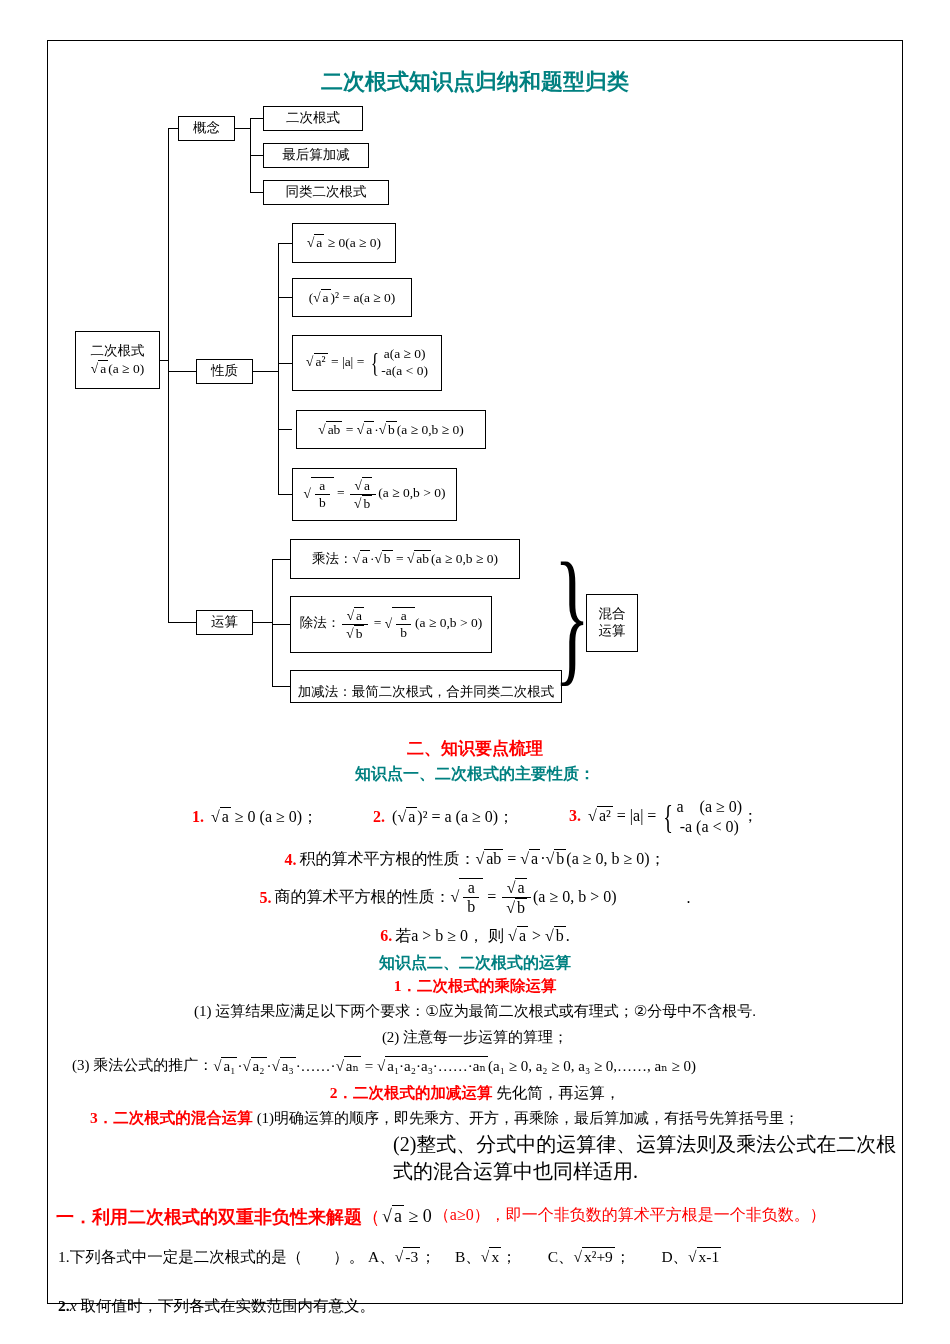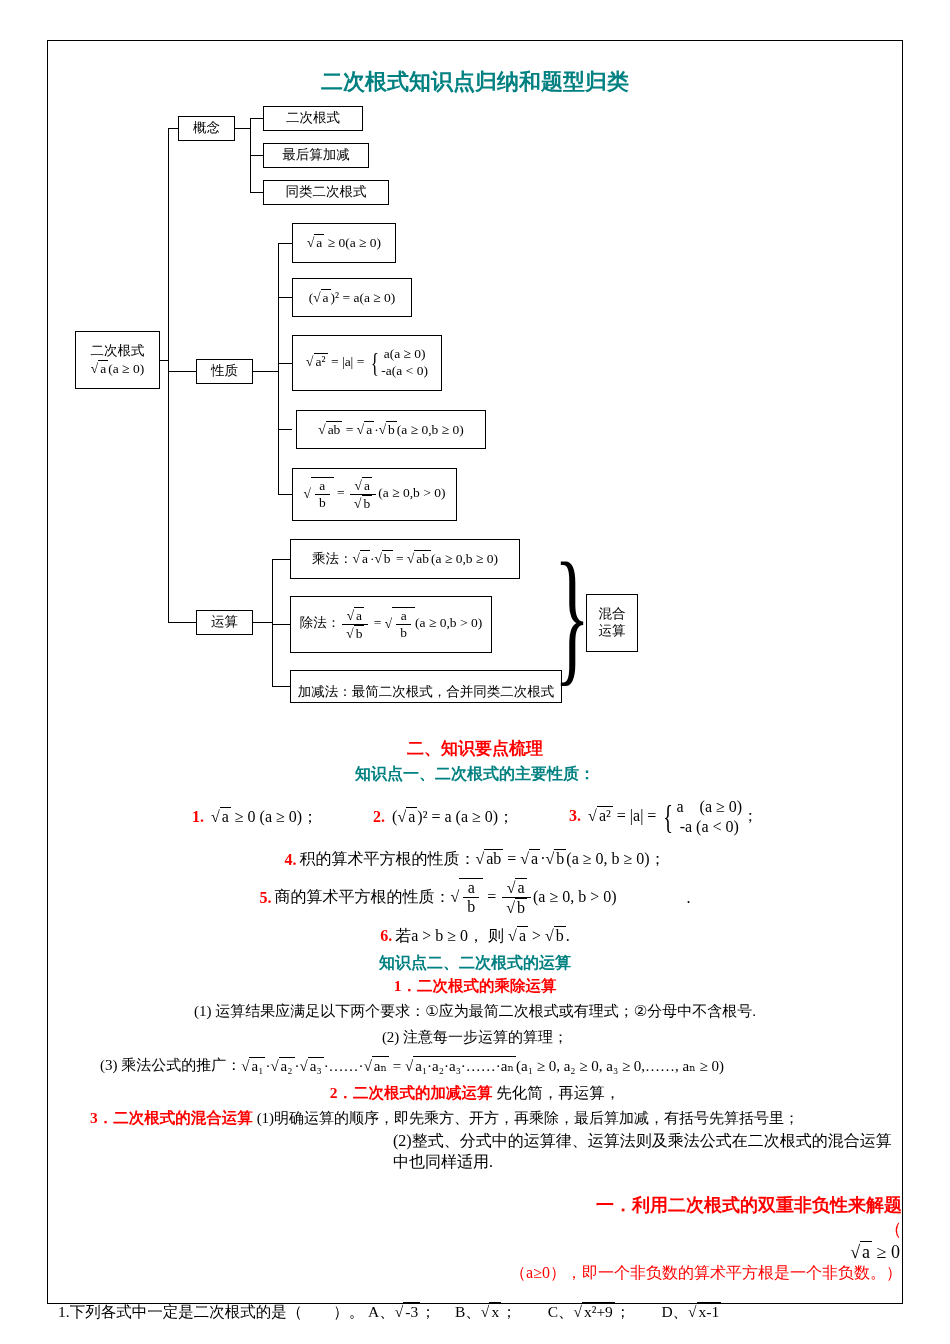--- a/index.html
+++ b/index.html
@@ -44,25 +44,25 @@
   .prow{display:flex;justify-content:center;align-items:center;font-size:16px;}
   .prow .gap{width:55px;}
   .prow1{margin-top:12px;}
   .prow4{margin-top:12px;}
   .prow5{margin-top:8px;}
   .prow6{margin-top:8px;font-size:16px;}
   .itnum{color:#ff0000;font-weight:bold;margin-right:3px;}
   .kp2h{margin-top:6px;font-size:16px;}
   .oph1{margin-top:2px;font-size:15.5px;}
   .bodyline{font-size:15px;margin-top:4px;line-height:1.45;}
-  .p3row{margin:8px 0 0 52px;font-size:15px;display:flex;align-items:flex-end;}
+  .p3row{margin:8px 0 0 24px;font-size:15px;display:flex;align-items:flex-end;}
   .h2row{margin-top:8px;font-size:15.5px;}
   .h3row{margin:4px 0 0 42px;font-size:15.5px;}
-  .p4row{margin:2px 0 4px 345px;font-size:16px;}
-  .topic{margin:20px 0 0 8px;font-size:18px;display:flex;align-items:flex-end;flex-direction:column;}
+  .p4row{margin:2px 0 4px 345px;font-size:20px;}
+  .topic{margin:20px 0 0 8px;font-size:18px;display:flex;align-items:flex-start;}
   .topic .bigm{font-size:18px;color:#000;font-weight:normal;margin:0 2px;}
   .topic .tail{font-size:16px;}
   .q1{margin:18px 0 0 10px;font-size:15.5px;}
   .q2{margin:28px 0 0 10px;font-size:15.5px;}
   .q2 .var{font-style:italic;}
   .p5dot{margin-left:70px;}
 </style>
 </head>
 <body>
 

